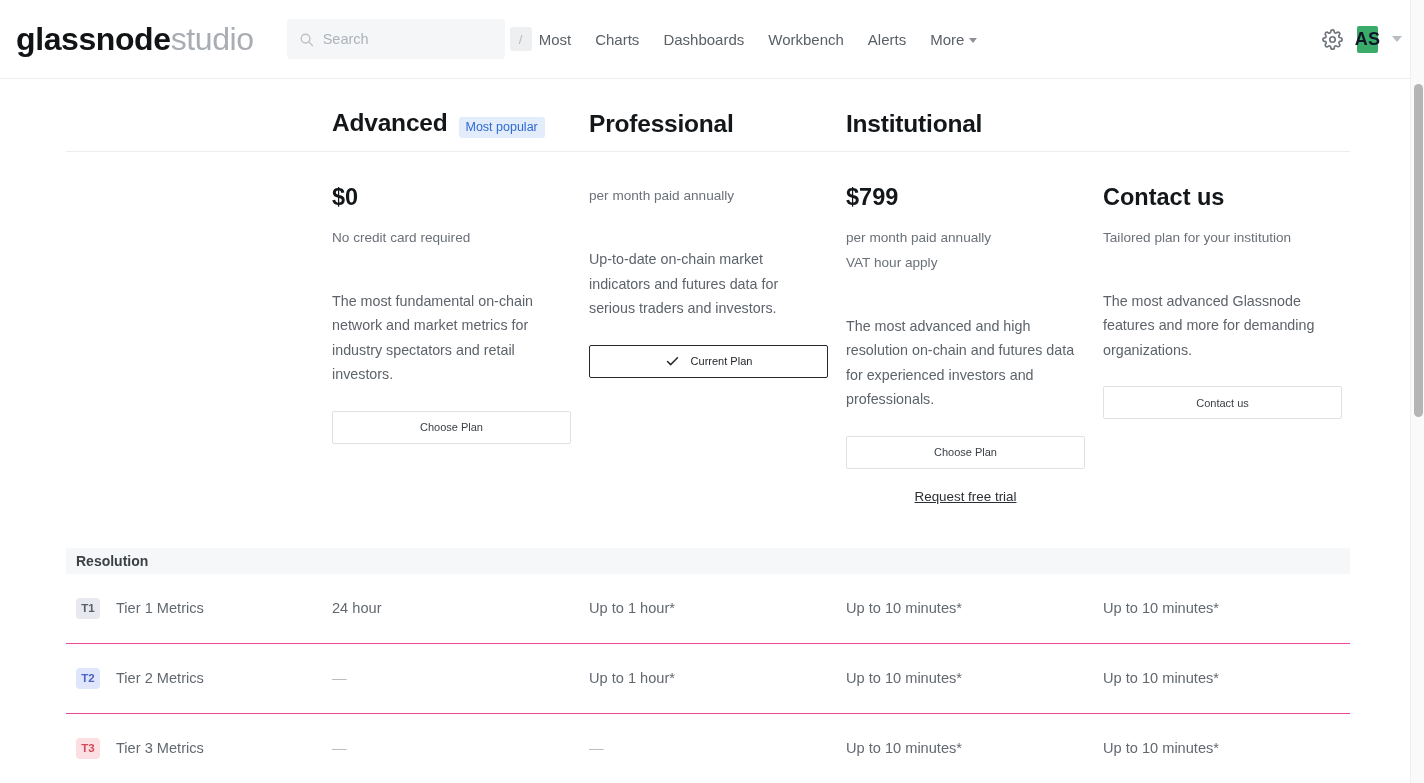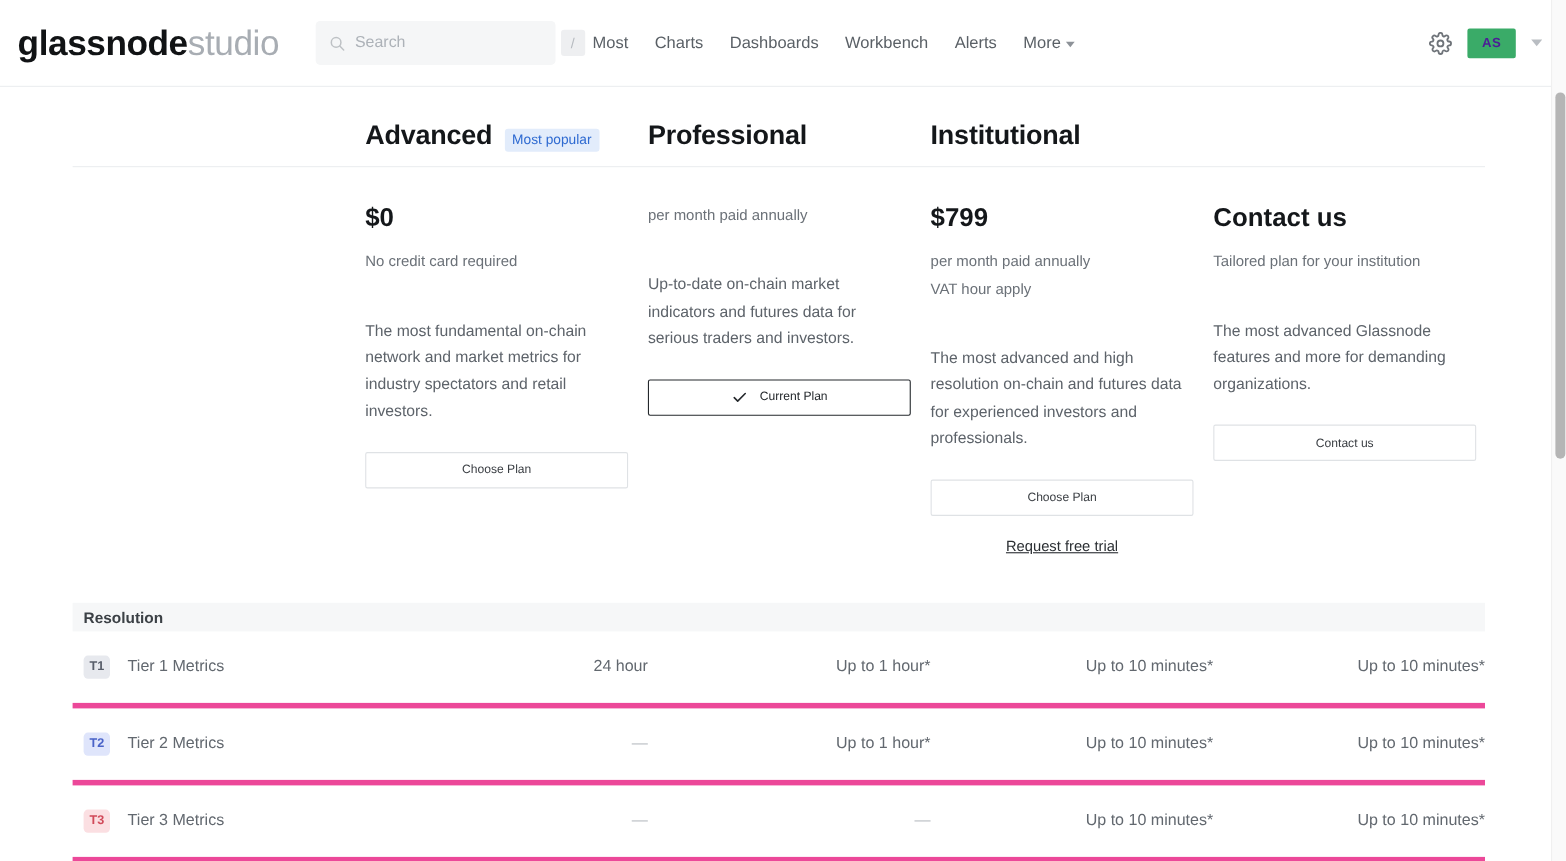--- a/index.html
+++ b/index.html
@@ -94,24 +94,24 @@
 
   .nav-right {
     position: absolute;
     right: 22px;
     display: flex;
     align-items: center;
     gap: 14px;
   }
   .gear-icon { width: 21px; height: 21px; cursor: pointer; opacity: .8; }
   .avatar {
-    width: 44px; height: 27px;
+    width: 21px; height: 27px;
     background: #3aab68;
-    color: #4c1d95;
-    font-size: 12px;
+    color: #0f172a;
+    font-size: 18px;
     font-weight: 600;
     display: flex; align-items: center; justify-content: center;
     border-radius: 2px;
     cursor: pointer;
     letter-spacing: .3px;
   }
   .avatar-chev {
     width: 0; height: 0;
     border-left: 5px solid transparent;
     border-right: 5px solid transparent;
@@ -230,23 +230,22 @@
     color: #3c4146;
     margin-top: 44px;
     width: 1284px;
   }
 
   .feat-row {
     display: grid;
     grid-template-columns: 266px 257px 257px 257px 1fr;
     height: 70px;
     align-items: center;
-    border-bottom: 5px solid #ec4899;
+    border-bottom: 1px solid #ec4899;
     width: 1284px;
-    text-align: right;
   }
   .feat-row:first-of-type { border-top: none; }
 
   .feat-label {
     display: flex;
     align-items: center;
     gap: 16px;
     padding-left: 10px;
   }
   .tier-badge {

